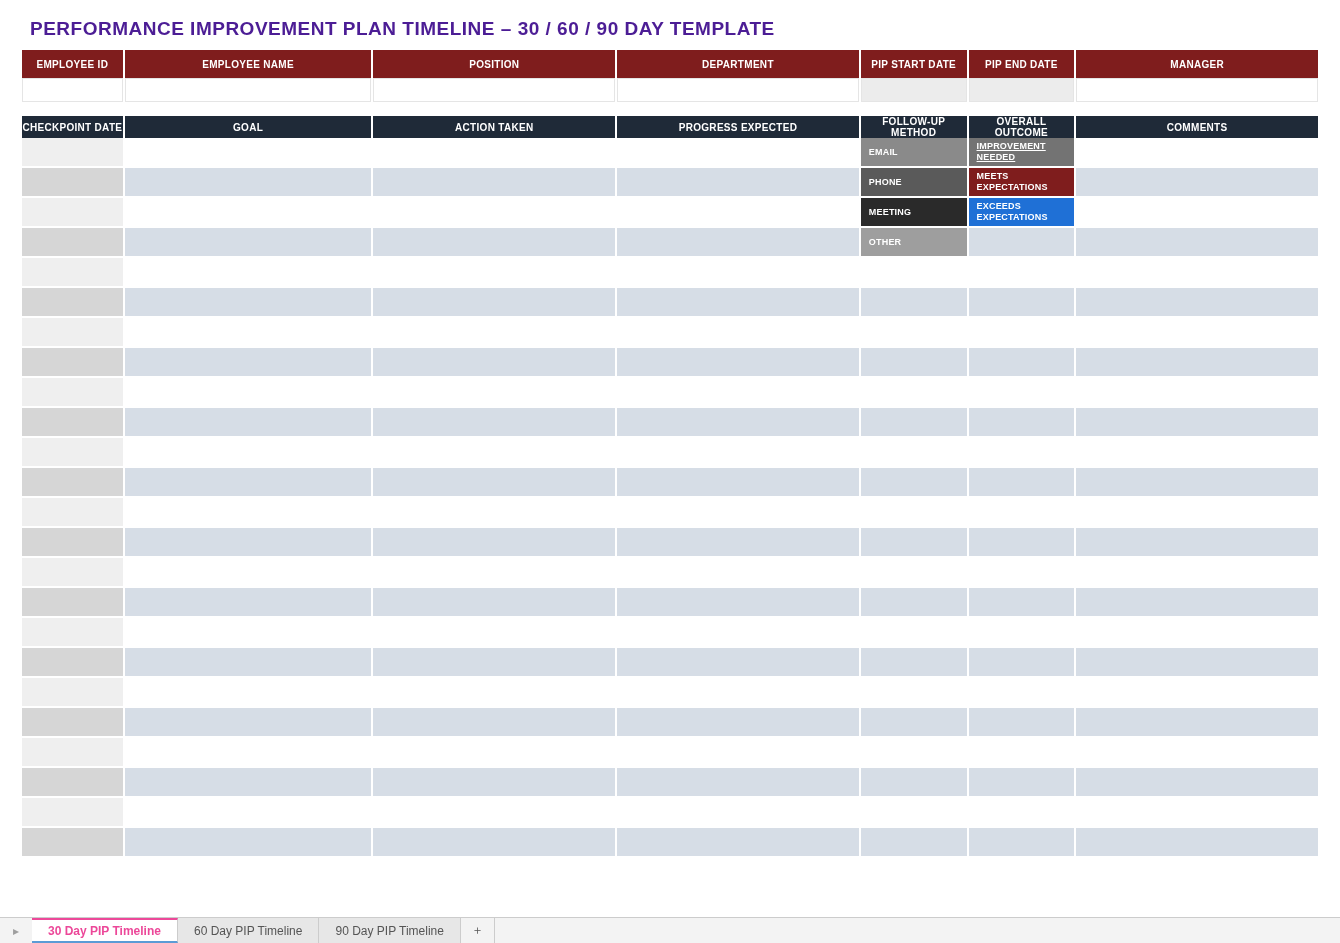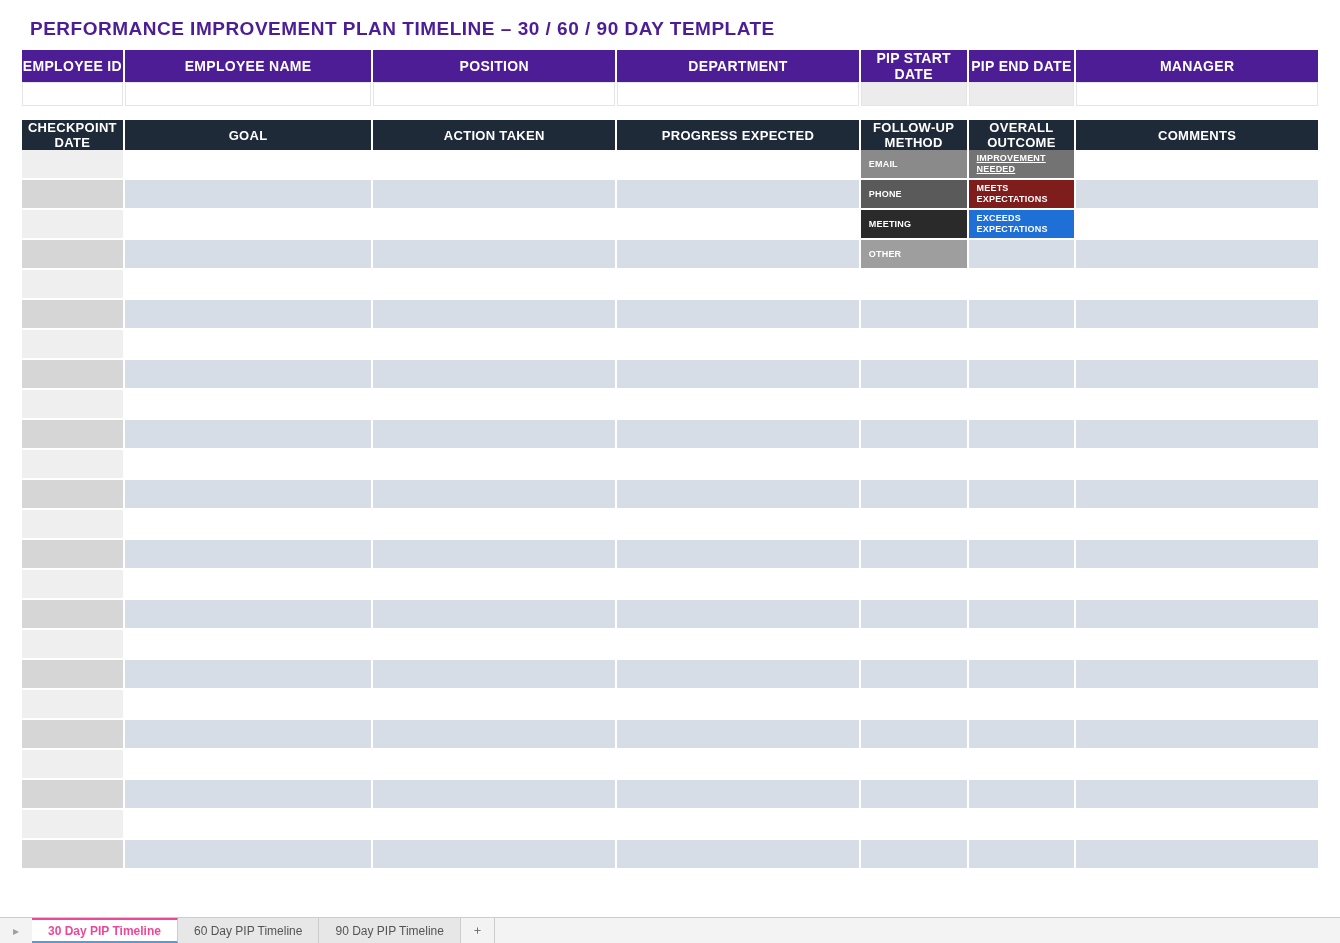--- a/index.html
+++ b/index.html
@@ -29,41 +29,41 @@
     width: 100%;
     table-layout: fixed;
   }
   table td, table th {
     padding: 0;
     vertical-align: middle;
   }
 
   
   .info-header th {
-    background: #4c1d95;
+    background: #7f1d1d;
     color: #ffffff;
-    font-size: 14px;
+    font-size: 10px;
     font-weight: bold;
     text-align: center;
-    height: 22px;
+    height: 28px;
     letter-spacing: 0.3px;
   }
   .info-header td {
     background: #ffffff;
     height: 24px;
     border: 1px solid #e5e5e5;
   }
   .info-header td.shaded { background: #ececec; }
 
   
   .main-table { margin-top: 14px; }
   .main-table thead th {
     background: #1f2a38;
     color: #ffffff;
-    font-size: 13px;
+    font-size: 10px;
     font-weight: bold;
     text-align: center;
     height: 22px;
     letter-spacing: 0.3px;
   }
   .main-table tbody td {
     height: 30px;
     border-bottom: 2px solid #ffffff;
   }
   .main-table tbody tr.odd td.c0 { background: #efefef; }

